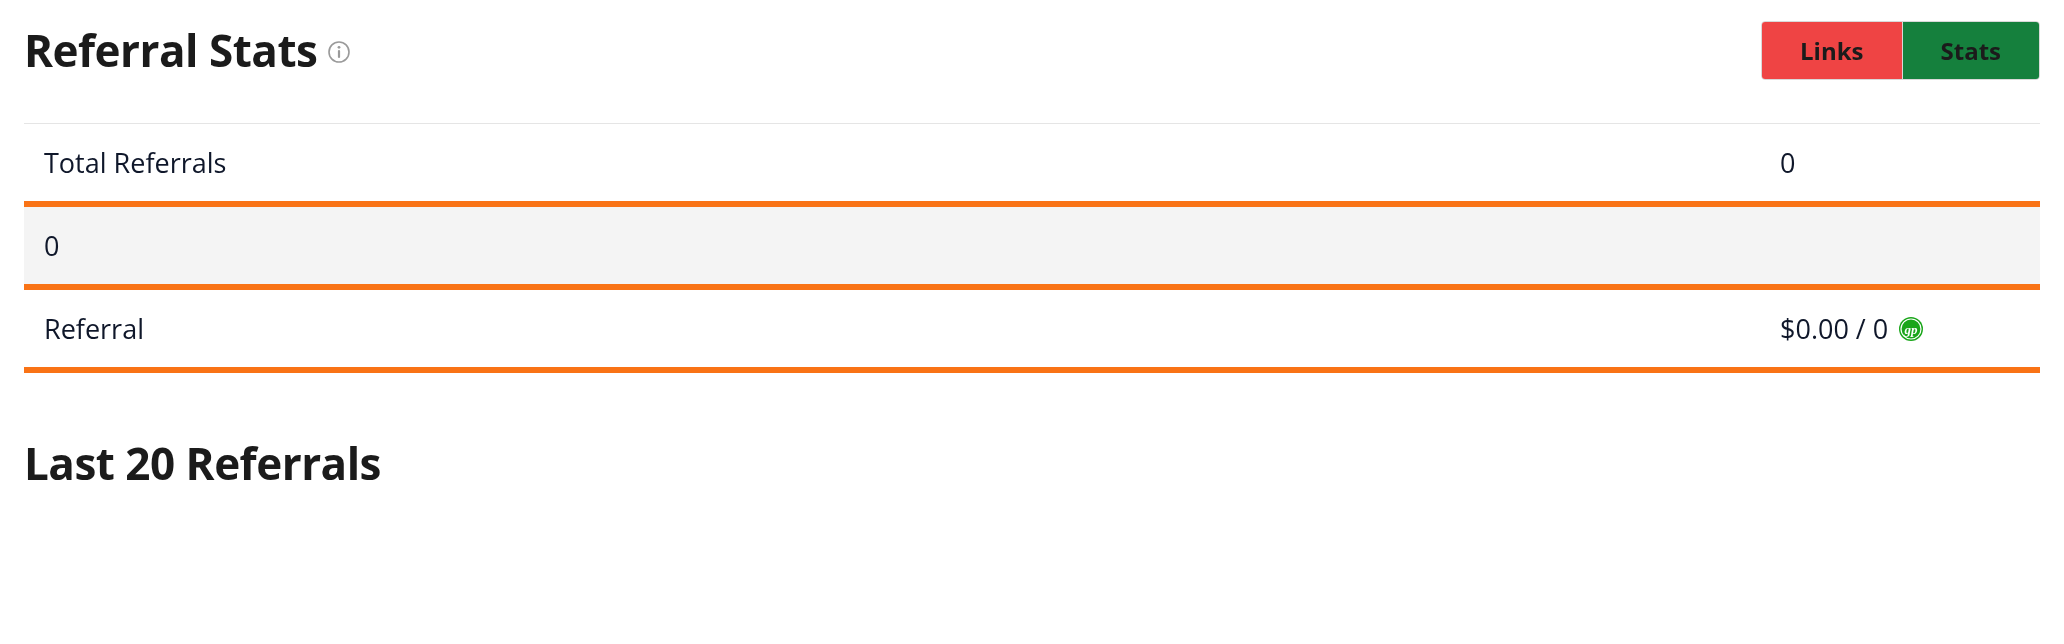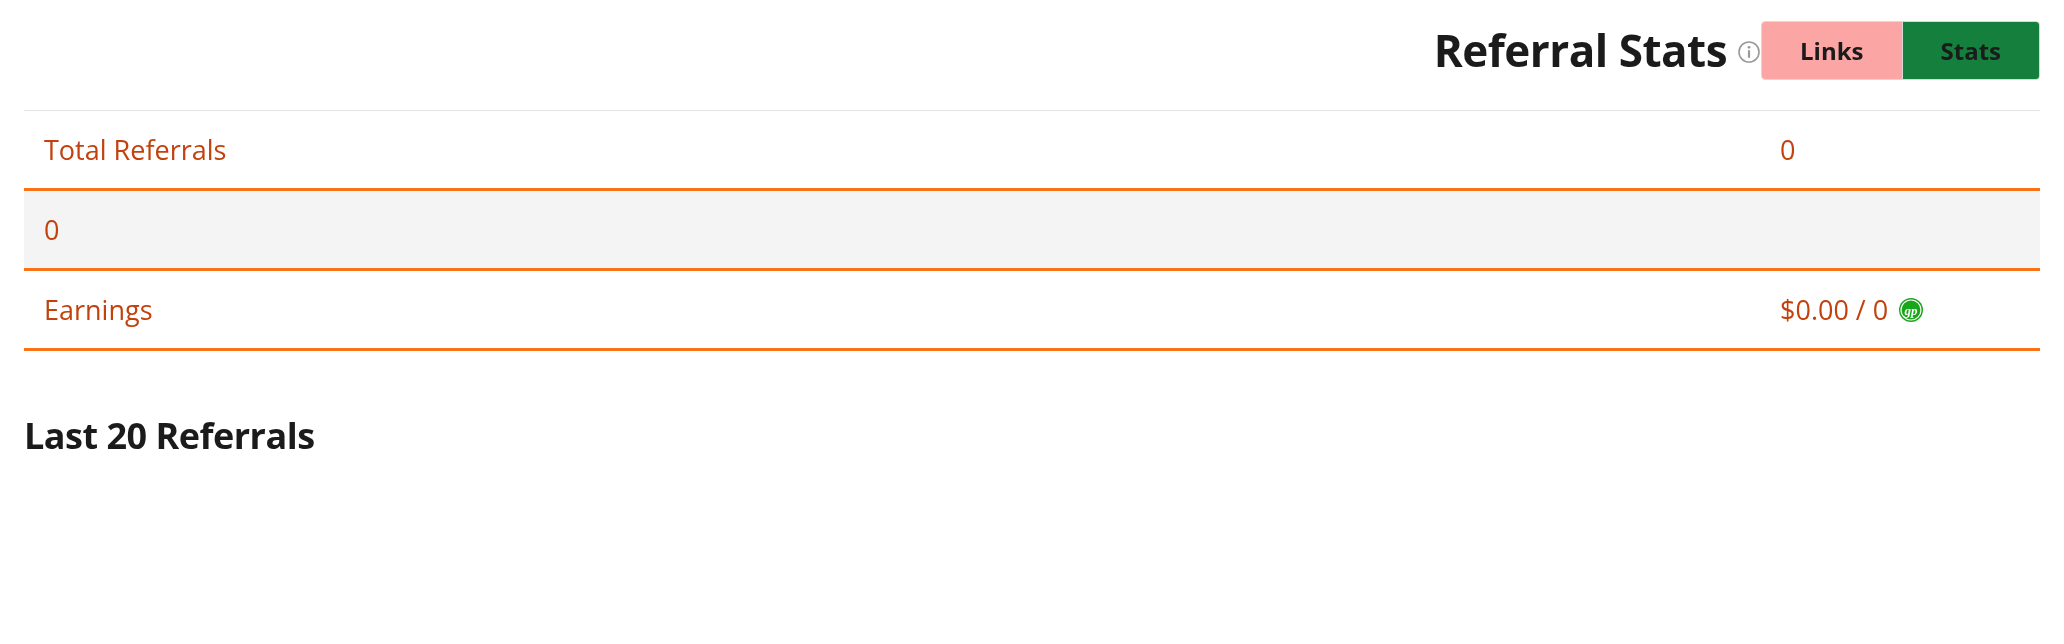--- a/index.html
+++ b/index.html
@@ -10,22 +10,22 @@
     font-family: "Open Sans", "Segoe UI", Arial, sans-serif;
     color: #222;
   }
   .page {
     width: 2064px;
     padding: 20px 24px 40px 24px;
   }
   .header-row {
     display: flex;
     align-items: center;
-    justify-content: flex-end;
-    padding-bottom: 30px;
+    justify-content: space-between;
+    padding-bottom: 43px;
     border-bottom: 1px solid #e5e5e5;
   }
   .title-wrap {
     display: flex;
     align-items: center;
     gap: 10px;
   }
   .title {
     font-size: 44px;
     font-weight: 700;
@@ -53,53 +53,53 @@
     font-weight: 700;
     color: #1b1b1b;
     cursor: pointer;
     user-select: none;
     background: #15803d;
   }
   .tab + .tab {
     border-left: 1px solid #d9d9d9;
   }
   .tab.active {
-    background: #fca5a5;
+    background: #ef4444;
   }
 
   .stats-table {
     margin-top: 0;
   }
   .stat-row {
     display: flex;
     align-items: center;
     justify-content: space-between;
     padding: 20px 20px 20px 20px;
-    border-bottom: 3px solid #f97316;
+    border-bottom: 6px solid #f97316;
     font-size: 27px;
-    color: #c2410c;
+    color: #0f172a;
   }
   .stat-row.alt {
     background: #f4f4f4;
   }
   .stat-label { font-weight: 400; }
   .stat-value {
     min-width: 240px;
     text-align: left;
     display: flex;
     align-items: center;
     gap: 10px;
   }
   .currency-icon {
     display: inline-flex;
     align-items: center;
     justify-content: flex-end;
   }
   .section-title {
-    font-size: 36px;
+    font-size: 44px;
     font-weight: 700;
     color: #1b1b1b;
     margin: 60px 0 0 0;
     letter-spacing: -0.5px;
   }
 </style>
 </head>
 <body>
 
 <div class="page">
@@ -130,21 +130,21 @@
       </span>
     </div>
 
     <div class="stat-row alt">
       <span class="stat-value">
         <span>0</span>
       </span>
     </div>
 
     <div class="stat-row">
-      <span class="stat-label">Earnings</span>
+      <span class="stat-label">Referral</span>
       <span class="stat-value">
         <span>$0.00 / 0</span>
         <span class="currency-icon">
           <svg width="26" height="26" viewBox="0 0 26 26">
             <circle cx="13" cy="13" r="12" fill="#1aa61a"></circle>
             <circle cx="13" cy="13" r="10" fill="none" stroke="#ffffff" stroke-width="1.2"></circle>
             <text x="13" y="17.5" text-anchor="middle" font-family="Georgia, 'Times New Roman', serif" font-style="italic" font-size="13" font-weight="700" fill="#ffffff">gp</text>
           </svg>
         </span>
       </span>

